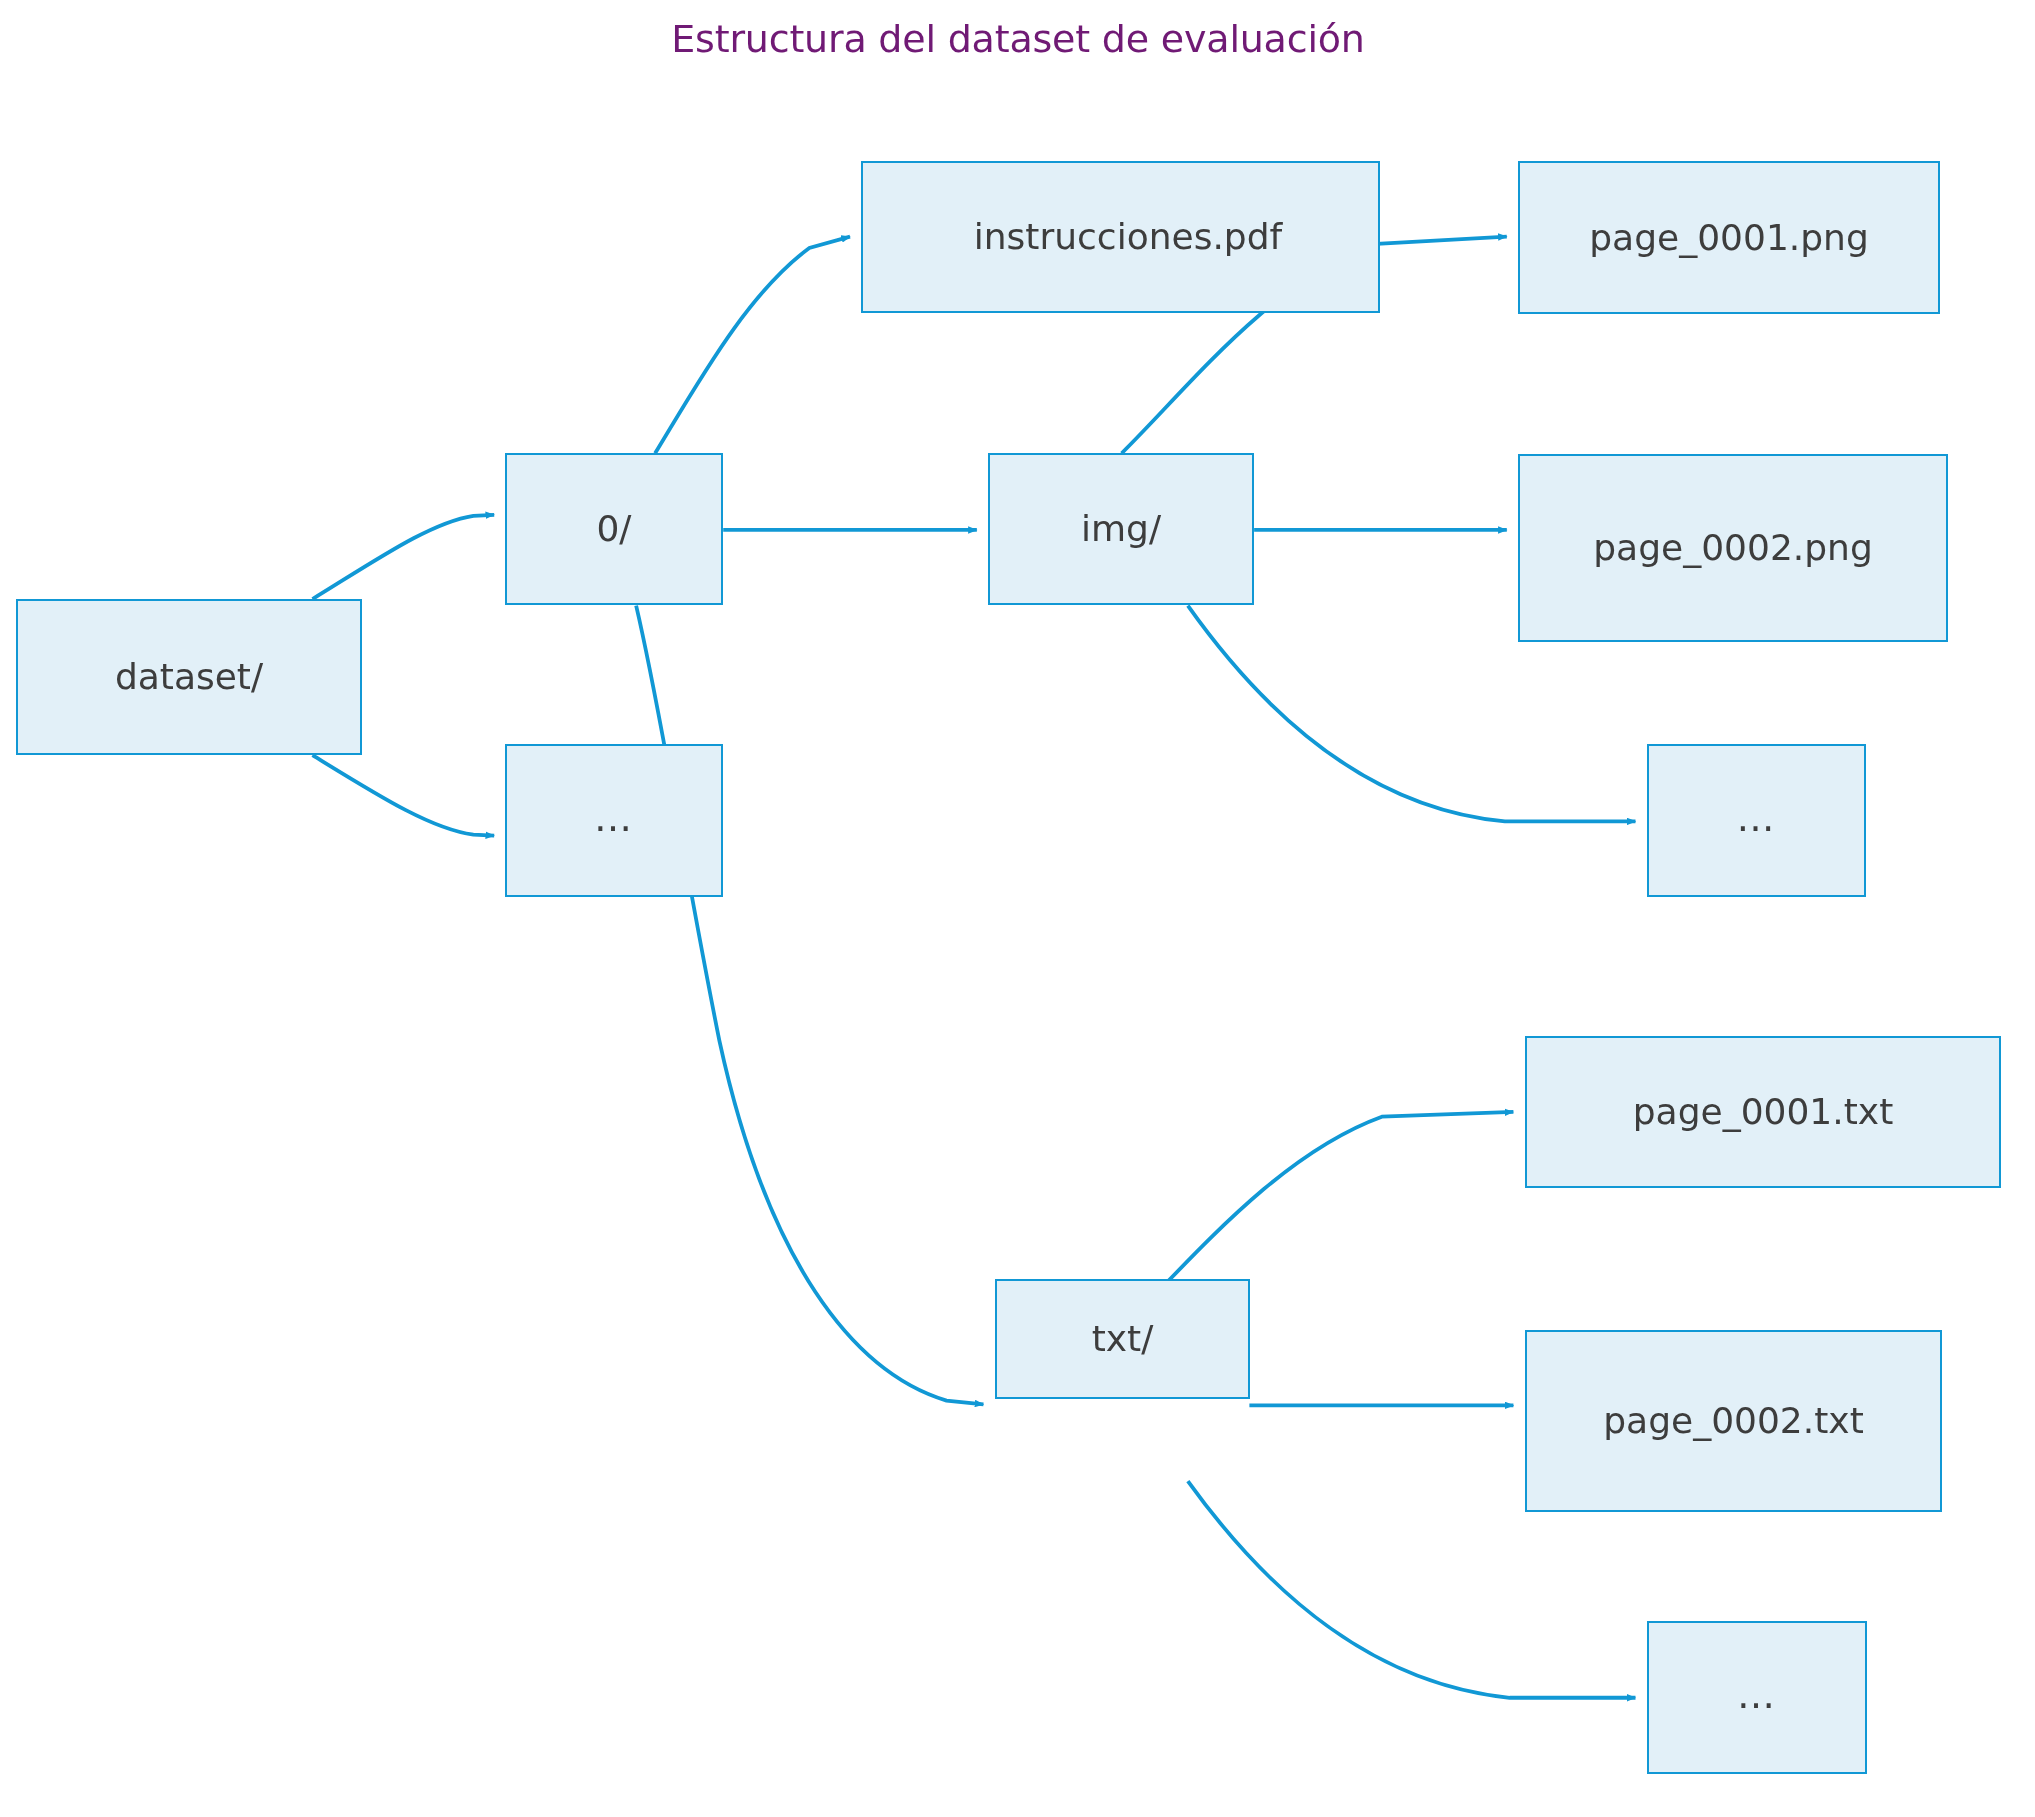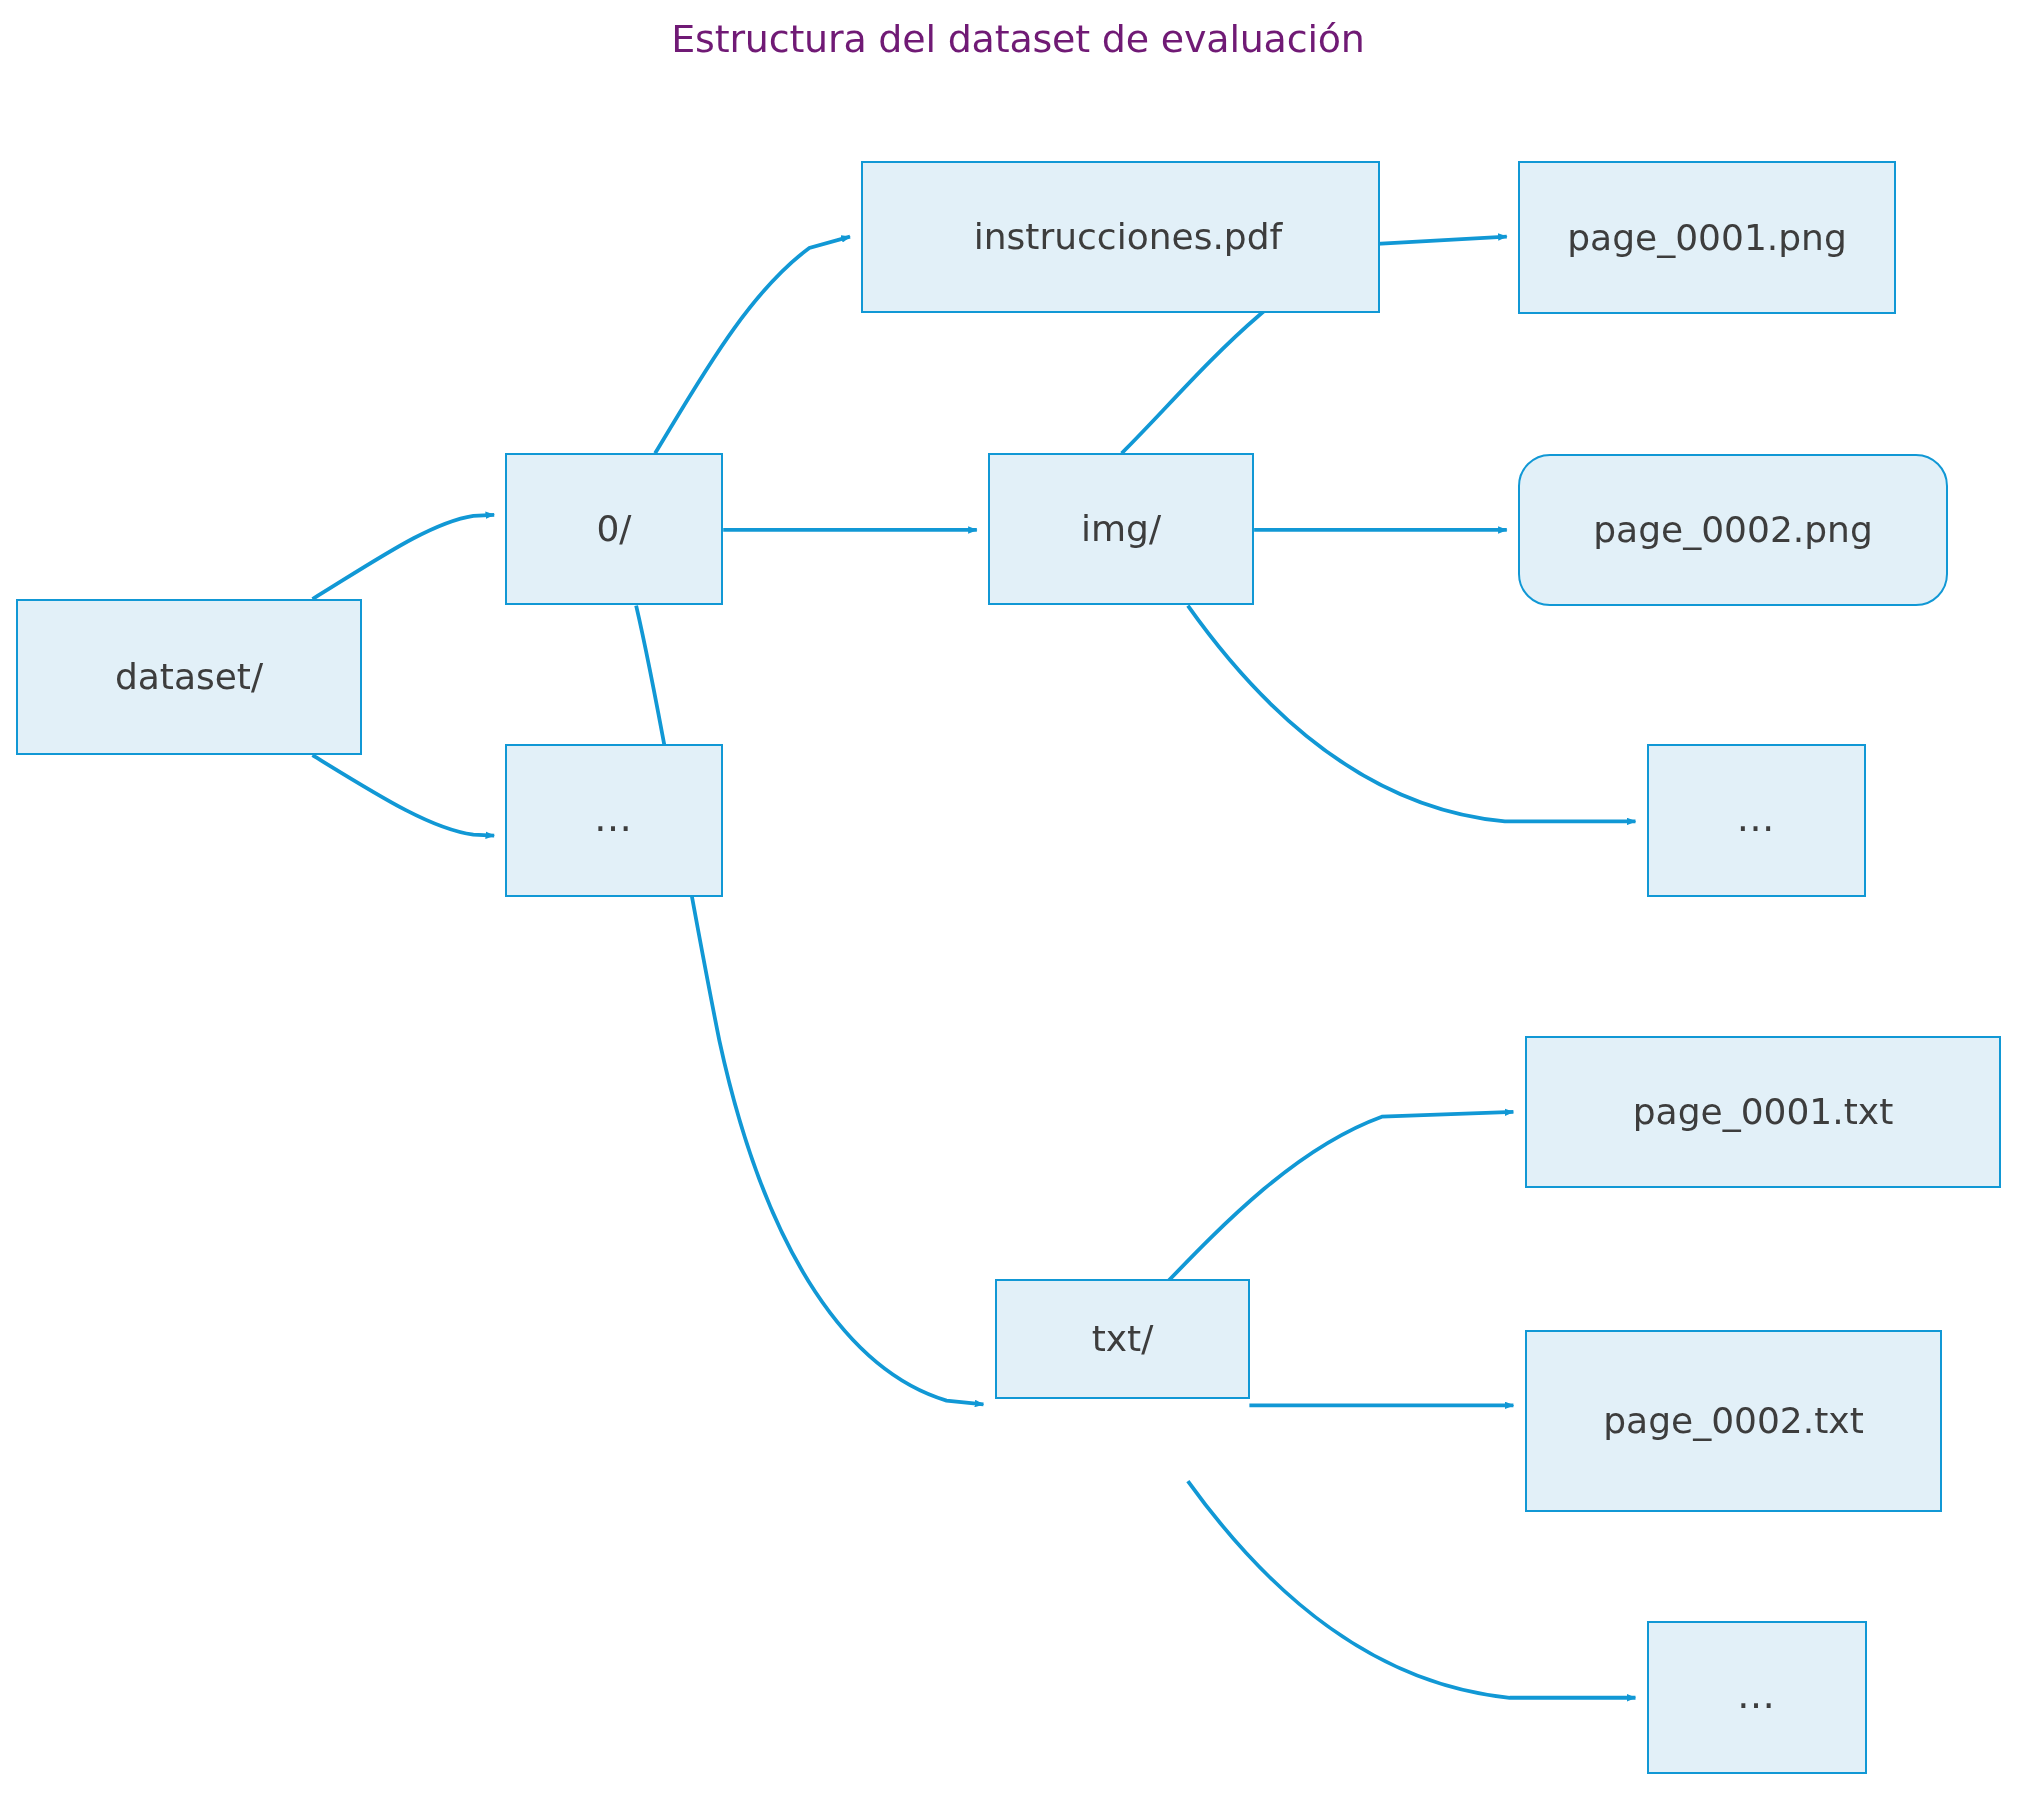--- a/index.html
+++ b/index.html
@@ -118,25 +118,25 @@
   </div>
 
   <div class="node" style="left:988px; top:453px; width:266px; height:152px;justify-content:center;">
     <span class="node-label">img/</span>
   </div>
 
   <div class="node" style="left:995px; top:1279px; width:255px; height:120px;">
     <span class="node-label">txt/</span>
   </div>
 
-  <div class="node" style="left:1518px; top:161px; width:378px; height:153px;">
+  <div class="node" style="left:1518px; top:161px; width:422px; height:153px;">
     <span class="node-label">page_0001.png</span>
   </div>
 
-  <div class="node" style="left:1518px; top:454px; width:430px; height:152px;border-radius:32px;">
+  <div class="node" style="left:1518px; top:454px; width:430px; height:188px;">
     <span class="node-label">page_0002.png</span>
   </div>
 
   <div class="node ellipsis" style="left:1647px; top:744px; width:219px; height:153px;">
     <span class="node-label">…</span>
   </div>
 
   <div class="node" style="left:1525px; top:1036px; width:476px; height:152px;">
     <span class="node-label">page_0001.txt</span>
   </div>

